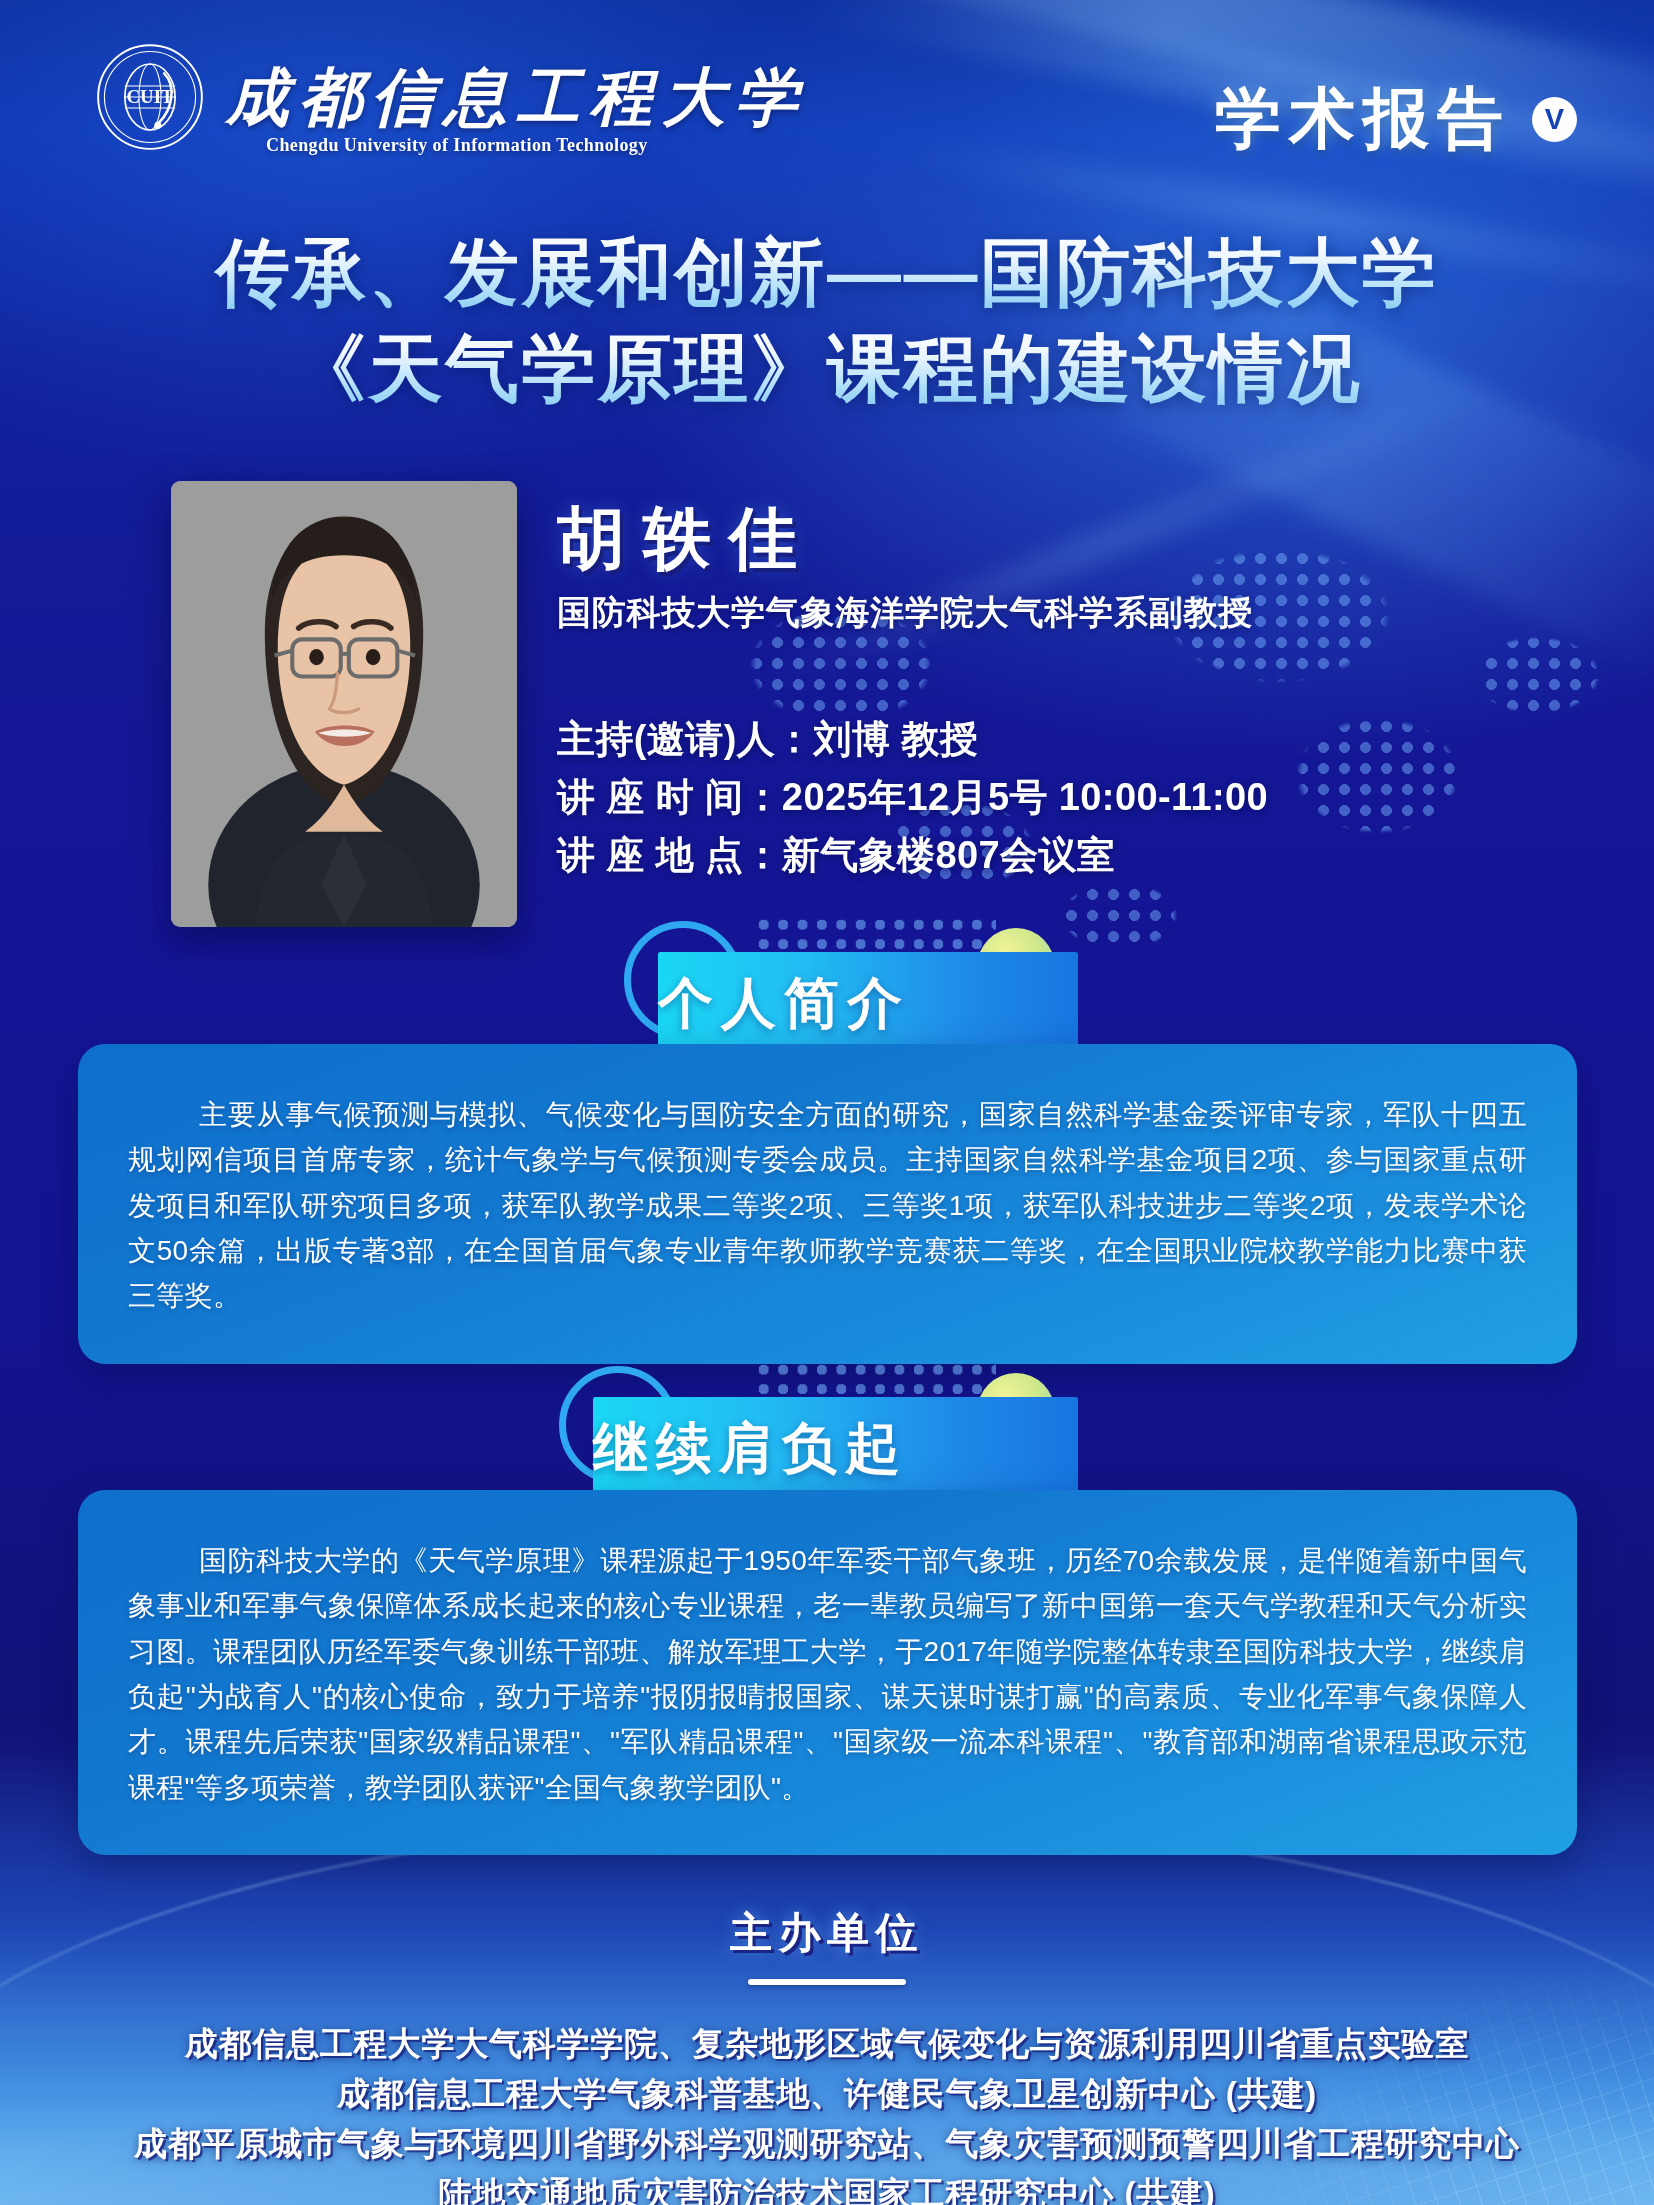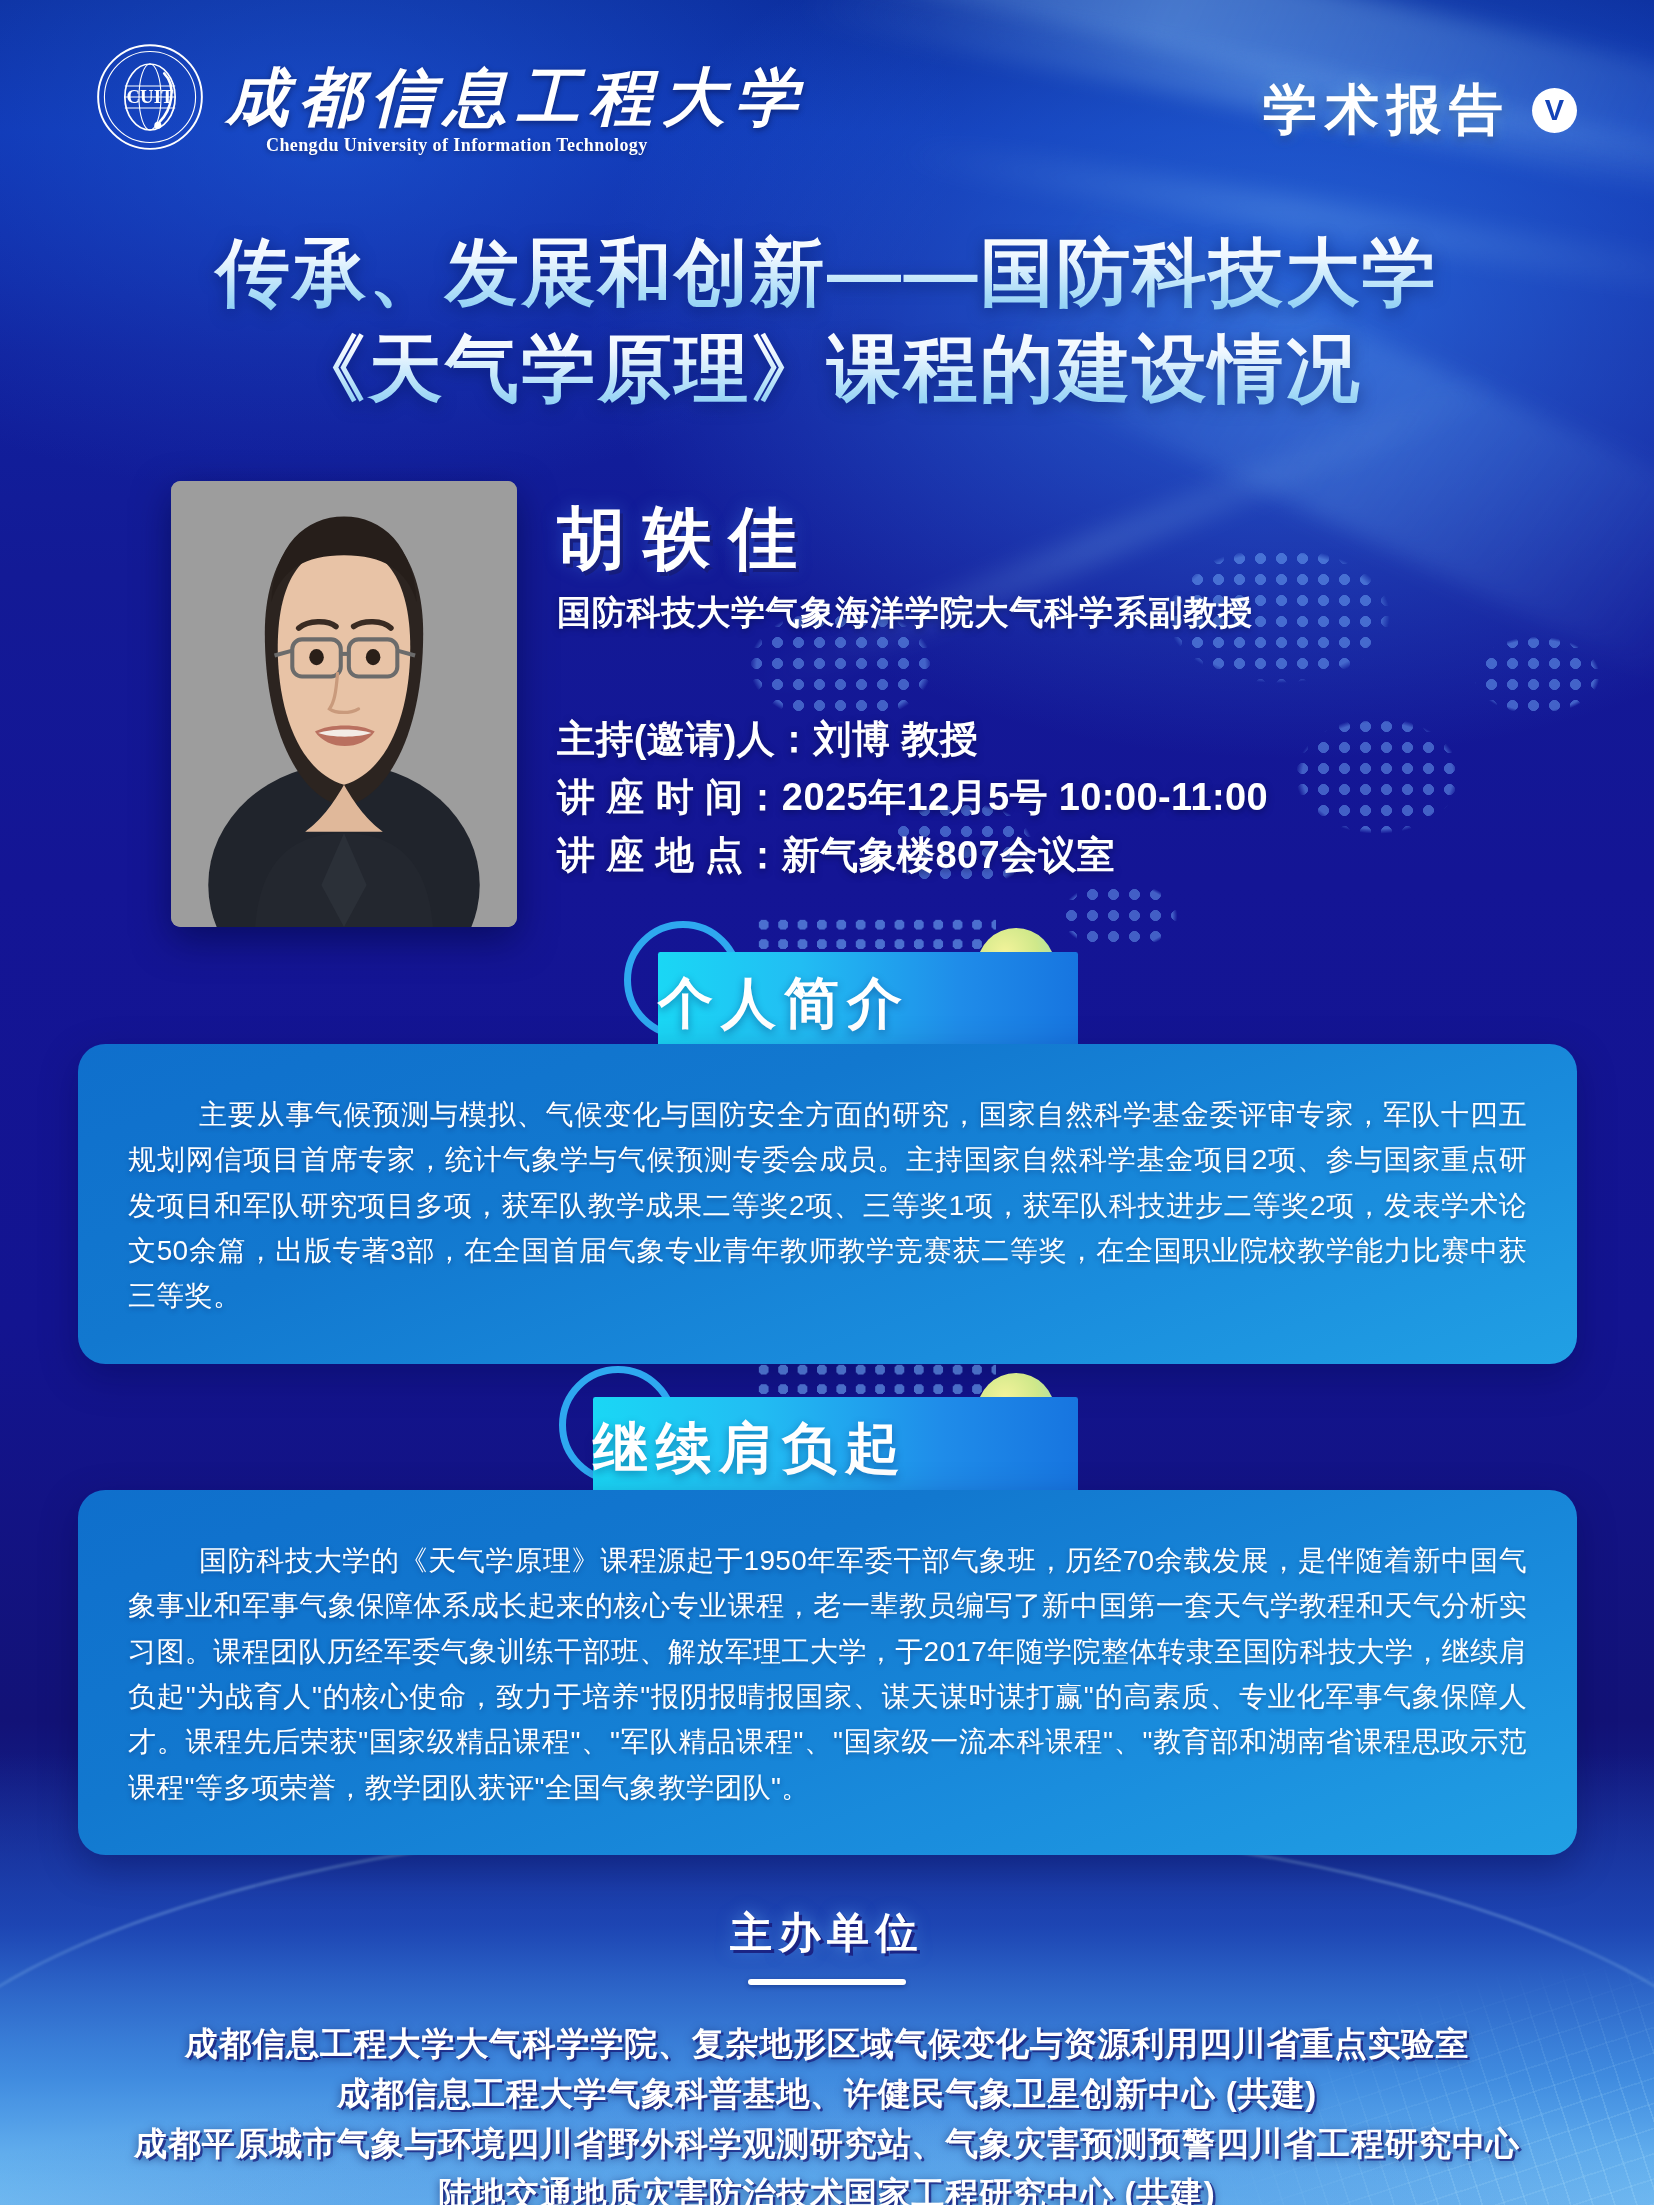--- a/index.html
+++ b/index.html
@@ -92,21 +92,21 @@
     text-shadow: 0 2.4px 6.5px rgba(0,0,30,.45);
     margin-top: 24px;
   }
   .uni-en {
     font-family: "Liberation Serif", "DejaVu Serif", serif;
     font-size: 18px; font-weight: 700; color: #ffffff; letter-spacing: 0.4px;
     margin-top: 4.8px; white-space: nowrap; text-shadow: 0 1.6px 4.8px rgba(0,0,30,.4); margin-left: 40px;
   }
   .badge-row { position: absolute; top: 74px; right: 77px; display: flex; align-items: center; gap: 21px; }
   .badge-cn {
-    font-size: 54px; font-weight: 700; color: #ffffff; letter-spacing: 8px;
+    font-size: 66px; font-weight: 700; color: #ffffff; letter-spacing: 8px;
     white-space: nowrap; text-shadow: 0 0 13px rgba(120,200,255,.65), 0 3.2px 8px rgba(0,10,60,.5);
   }
   .v-mark {
     width: 45px; height: 45px; border-radius: 50%; background: #ffffff;
     display: flex; align-items: center; justify-content: center; flex: none;
   }
   .v-mark span { color: #1444b8; font-size: 29px; font-weight: 700; line-height: 1; }
 
   
   .title-block { position: absolute; top: 225px; left: 0; width: 1654px; text-align: center; }

